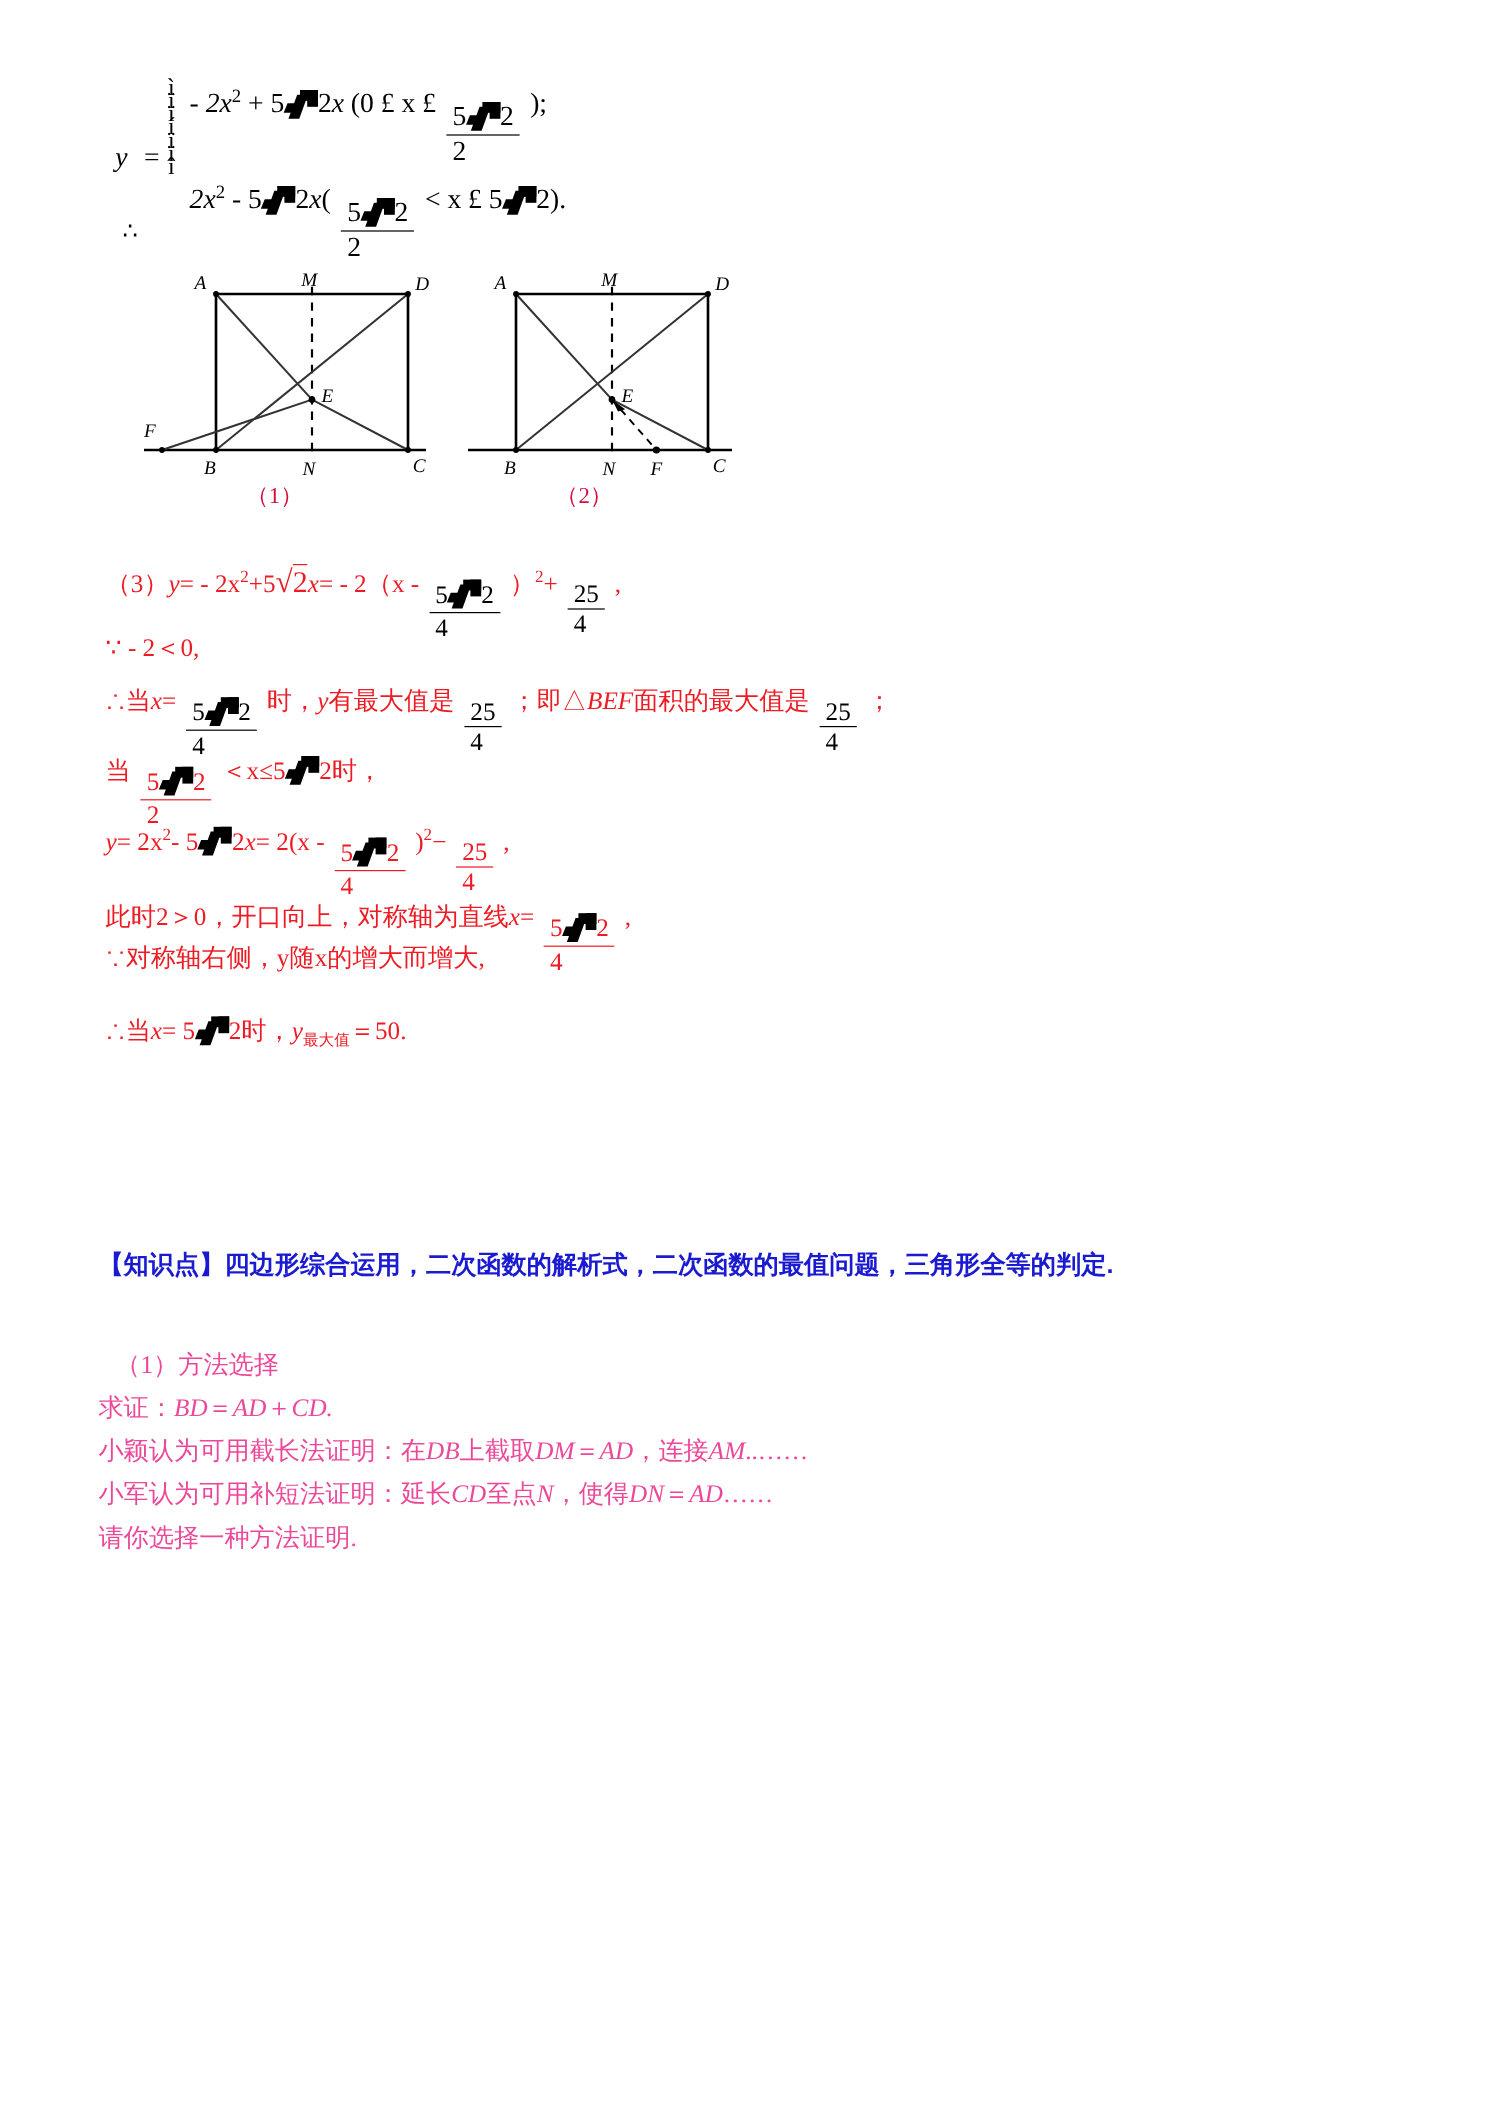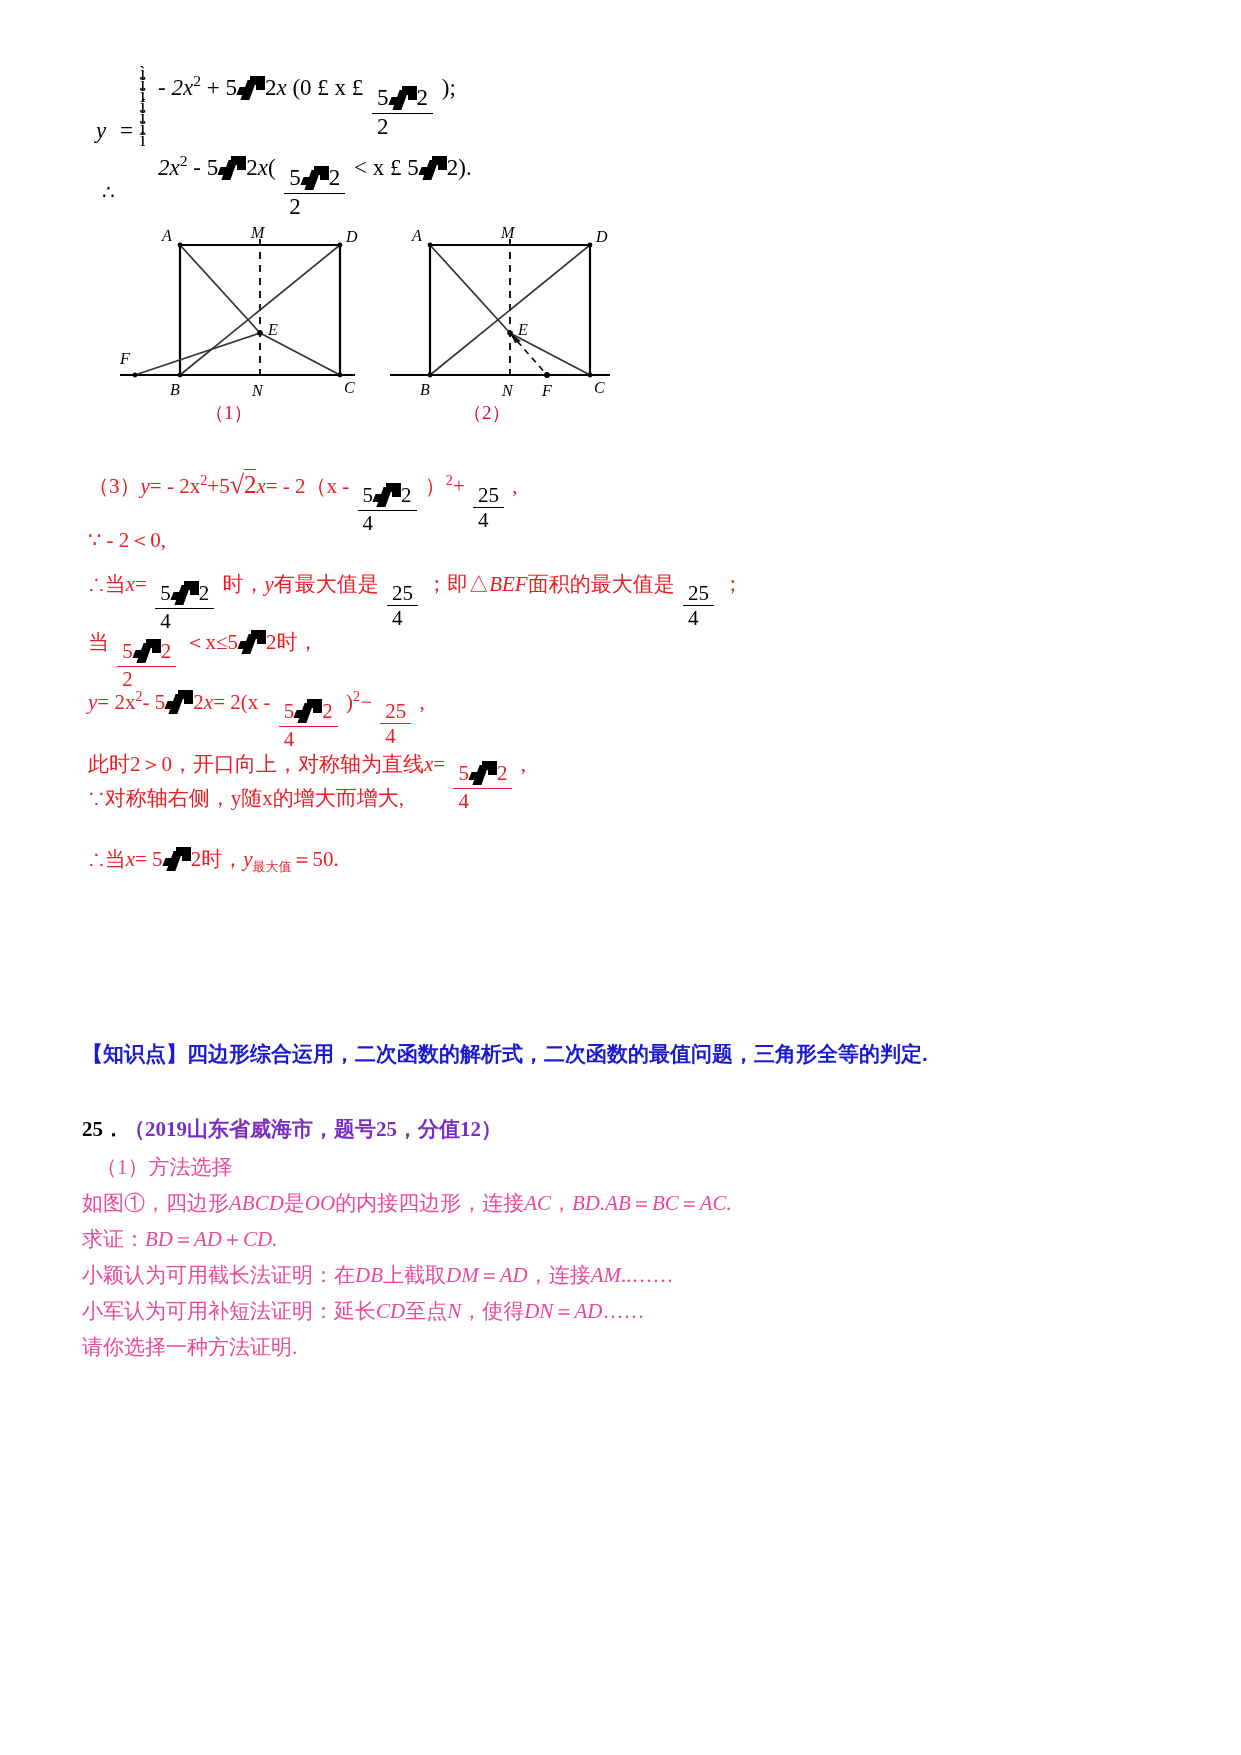--- a/index.html
+++ b/index.html
@@ -240,27 +240,21 @@
   <div class="rline" style="left:88px;top:784px;">∵对称轴右侧，y随x的增大而增大,</div>
 
   <div class="rline" style="left:88px;top:845px;">
     <span>∴当</span><span class="it">x</span><span>= 5</span><span class="badrad"><i class="i1"></i><i class="i2"></i><i class="i3"></i><i class="i4"></i></span><span>2</span><span>时，</span><span class="it">y</span><span class="sub">最大值</span><span>＝50.</span>
   </div>
 
 
   <div id="kp">【知识点】四边形综合运用，二次函数的解析式，二次函数的最值问题，三角形全等的判定.</div>
 
   <div id="q25">
-    <div class="qhead">
-      <span>25．</span><span class="meta">（2019山东省威海市，题号25，分值12）</span>
-    </div>
     <div class="qline indent">（1）方法选择</div>
-    <div class="qline">
-      <span>如图①，四边形</span><span class="it">ABCD</span><span>是</span><span class="it">OO</span><span>的内接四边形，连接</span><span class="it">AC</span><span>，</span><span class="it">BD.AB</span><span>＝</span><span class="it">BC</span><span>＝</span><span class="it">AC.</span>
-    </div>
     <div class="qline">
       <span>求证：</span><span class="it">BD</span><span>＝</span><span class="it">AD</span><span>＋</span><span class="it">CD.</span>
     </div>
     <div class="qline">
       <span>小颖认为可用截长法证明：在</span><span class="it">DB</span><span>上截取</span><span class="it">DM</span><span>＝</span><span class="it">AD</span><span>，连接</span><span class="it">AM</span><span>..……</span>
     </div>
     <div class="qline">
       <span>小军认为可用补短法证明：延长</span><span class="it">CD</span><span>至点</span><span class="it">N</span><span>，使得</span><span class="it">DN</span><span>＝</span><span class="it">AD</span><span>……</span>
     </div>
     <div class="qline">请你选择一种方法证明.</div>

